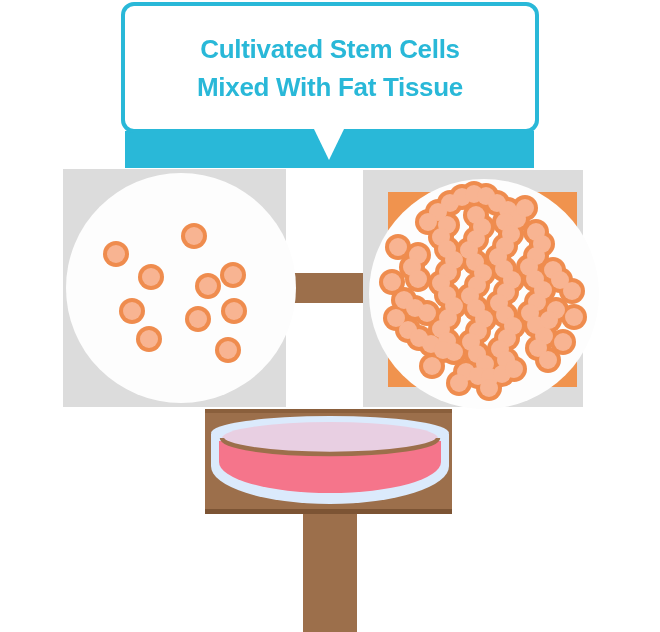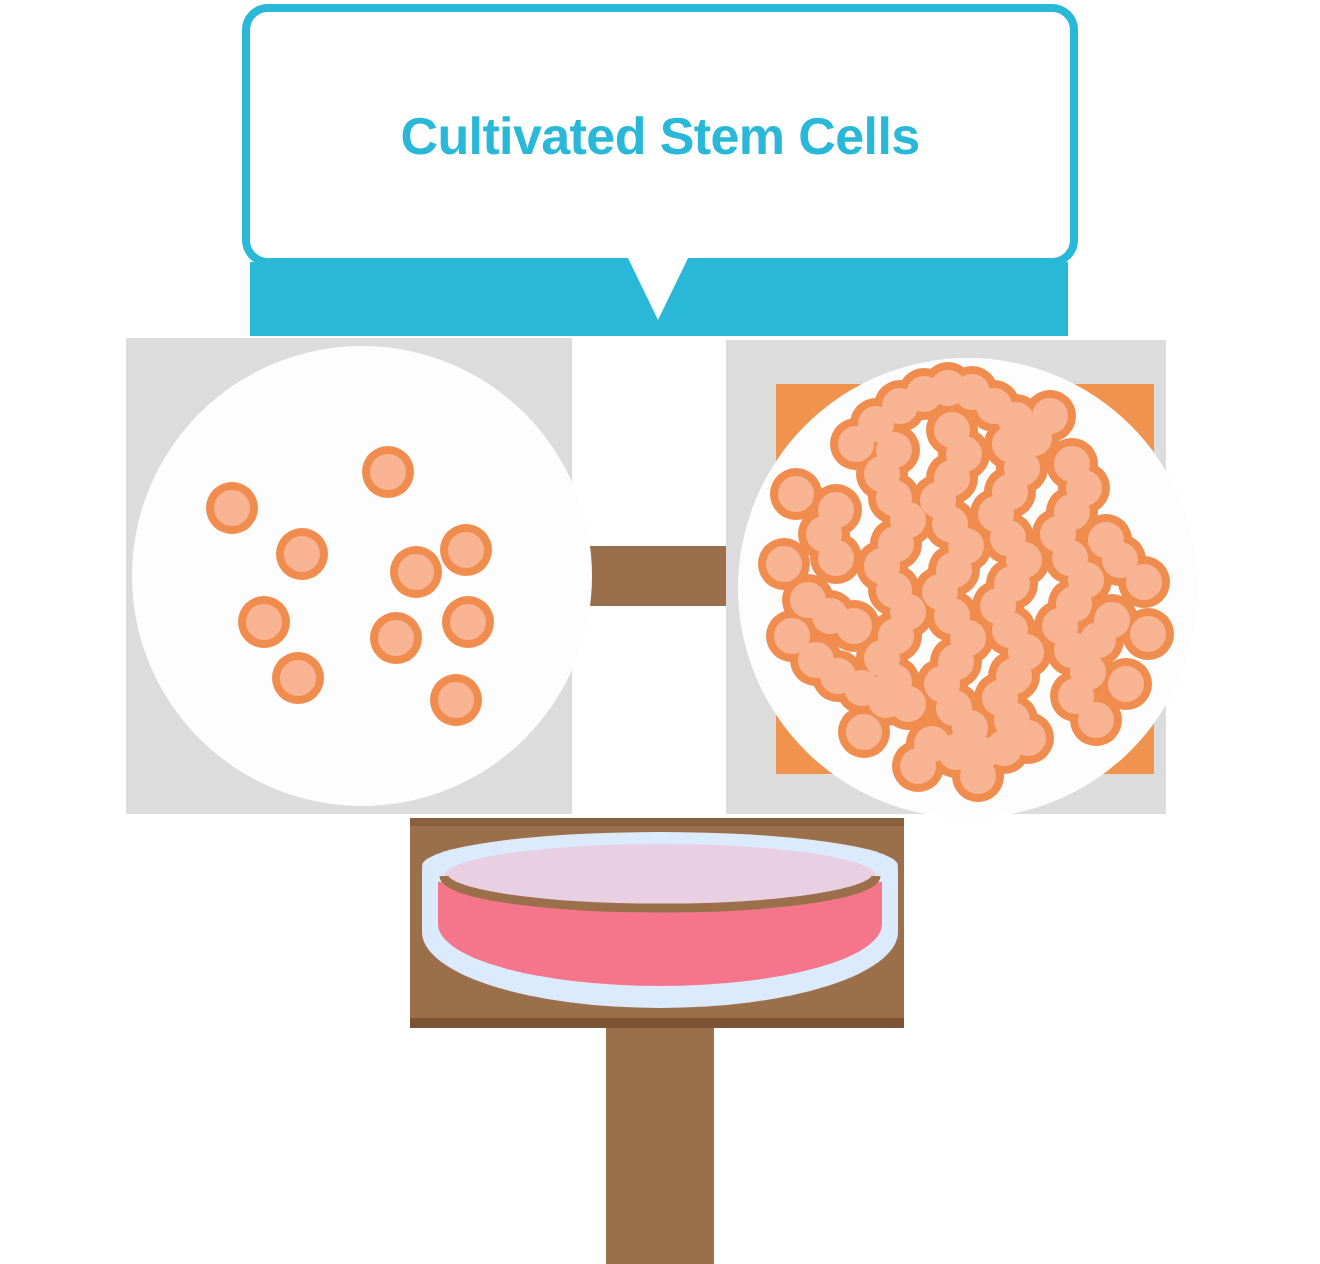--- a/index.html
+++ b/index.html
@@ -267,16 +267,17 @@
       <ellipse cx="330" cy="433" rx="119" ry="17" fill="#dbeafc"></ellipse>
       <path d="M219,441 L219,462 A111,31 0 0 0 441,462 L441,441 Z" fill="#f5758b"></path>
       <ellipse cx="330" cy="438" rx="108" ry="16" fill="#e8cfe2"></ellipse>
       <path d="M222,438 A108,16 0 0 0 438,438" fill="none" stroke-width="4.5" stroke="#9c6f4b"></path>
     </g>
   </svg>
 
   <div class="speech-band"></div>
   <div class="speech-bubble">
     <div class="line">Cultivated Stem Cells</div>
+    <div class="line">Mixed With Fat Tissue</div>
   </div>
   <div class="speech-tail"></div>
 
 </div>
 
 </body></html>

